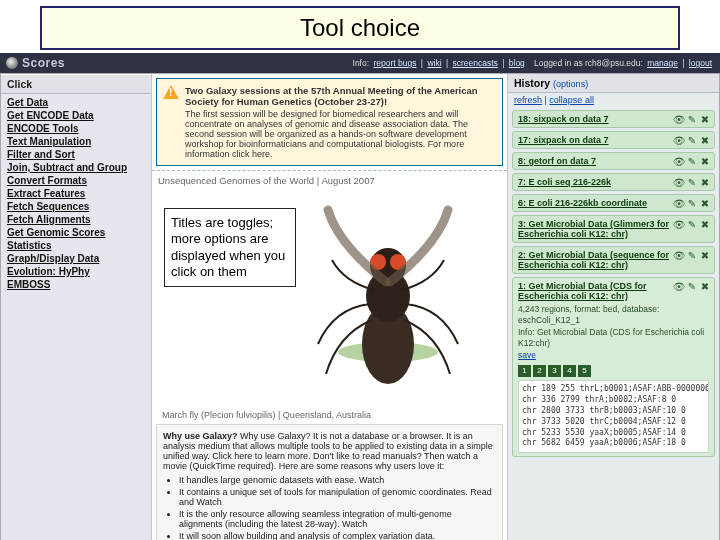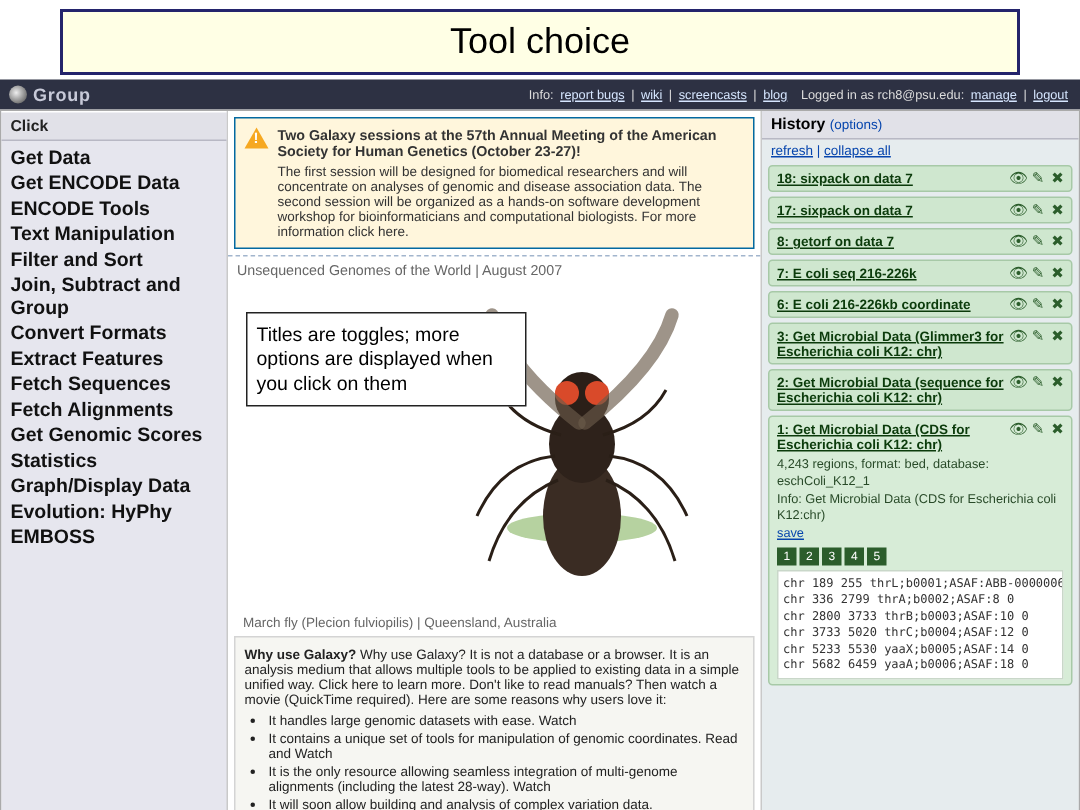--- a/index.html
+++ b/index.html
@@ -13,33 +13,33 @@
   .info { color:#ddd; font-size:8.5px; white-space:nowrap; }
   .info a { color:#d6e6ff; text-decoration:underline; margin:0 2px; cursor:pointer; }
 
   .layout { display:flex; border:1px solid #aaa; }
   .col { border-right:1px solid #c9c9c9; }
   .col:last-child { border-right:0; }
 
   .left { width:151px; background:#e6e6ee; }
   .panel-hd { background:#e1e1e8; border-bottom:1px solid #b8b8c4; border-top:1px solid #fff; padding:3px 6px; font-weight:bold; font-size:10.5px; color:#222; }
   .tool-list { padding:2px 4px; }
-  .tool-list div { font-size:13px; padding:1px 2px; color:#111; font-weight:bold; cursor:pointer; }
+  .tool-list div { font-size:10px; padding:1px 2px; color:#111; font-weight:bold; text-decoration:underline; cursor:pointer; }
 
   .center { flex:1; background:#fff; padding:0; overflow:hidden; position:relative; }
   .announce { display:flex; gap:6px; background:#fff6dc; border:1px solid #0369a1; margin:4px; padding:6px; font-size:9px; color:#333; }
   .warn-icon { width:16px; height:16px; flex:0 0 16px; }
   .warn-tri { width:0;height:0;border-left:8px solid transparent;border-right:8px solid transparent;border-bottom:14px solid #f6a821; position:relative;}
   .warn-tri::after{content:"!";position:absolute;left:-2px;top:2px;color:#fff;font-weight:bold;font-size:10px;}
   .announce-title { font-weight:bold; color:#333; margin-bottom:2px; font-size:9.5px;}
   .section-title { color:#666; font-size:9.5px; padding:4px 6px 2px; border-top:1px dashed #a2b5cd; margin-top:4px; }
   .figure-area { position:relative; height:230px; margin:2px 6px; }
   .insect { position:absolute; left:140px; top:14px; width:180px; height:190px; }
   .caption { position:absolute; bottom:0; left:4px; right:4px; color:#666; font-size:9px; }
-  .callout { position:absolute; left:6px; top:18px; width:187px; background:#fff; border:1px solid #222; padding:6px; font-size:13px; font-family: Arial, sans-serif; line-height:1.25; z-index:3;}
+  .callout { position:absolute; left:6px; top:18px; width:132px; background:#fff; border:1px solid #222; padding:6px; font-size:13px; font-family: Arial, sans-serif; line-height:1.25; z-index:3;}
   .why { margin:4px; border:1px solid #d4d4d4; background:#f6f6f2; padding:6px; font-size:9px; color:#222; }
   .why ul { margin:4px 0 0 16px; padding:0; }
   .why li { margin:2px 0; }
 
   .right { width:211px; background:#e6ecee; display:flex; flex-direction:column; }
   .hist-hd { background:#e1e1e8; padding:3px 6px; font-weight:bold; font-size:10.5px; border-bottom:1px solid #b8b8c4;}
   .hist-hd .opt { color:#0645ad; font-weight:normal; font-size:9px;}
   .hist-sub { font-size:9px; color:#0645ad; padding:2px 6px; }
   .hist-sub span { cursor:pointer; text-decoration:underline;}
   .hitems { padding:0 4px; }
@@ -57,21 +57,21 @@
 </head>
 <body>
 
 <div class="slide-title-wrap">
   <div class="slide-title">Tool choice</div>
 </div>
 
 <div class="topbar">
   <div class="brand">
     <span class="brand-swirl"></span>
-    <span>Group</span>
+    <span>Scores</span>
   </div>
   <div class="spacer"></div>
   <div class="info">
     <span>Info:</span>
     <a>report bugs</a> |
     <a>wiki</a> |
     <a>screencasts</a> |
     <a>blog</a> &nbsp;
     <span>Logged in as</span>
     <span>rch8@psu.edu:</span>

